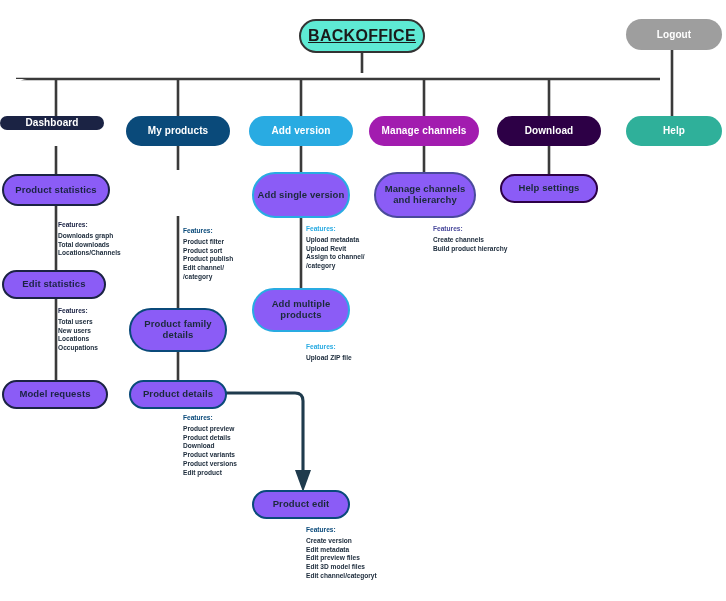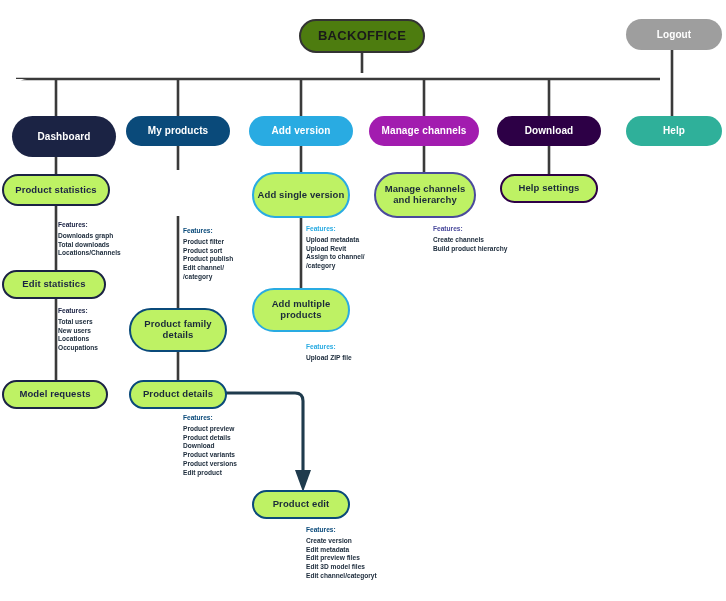--- a/index.html
+++ b/index.html
@@ -35,32 +35,33 @@
     justify-content: center;
     text-align: center;
     border-radius: 999px;
     font-weight: bold;
     letter-spacing: .1px;
     line-height: 1.12;
     z-index: 3;
   }
   .root {
     border: 2px solid #333333;
-    background: #4d7c0f;
+    background: #5eead4;
     color: #1a1a1a;
-    font-size: 13px;
+    font-size: 16px;
     letter-spacing: .3px;
+    text-decoration: underline;
   }
   .top {
     color: #ffffff;
     font-size: 10px;
     border: 0;
   }
   .sub {
-    background: #bef264;
+    background: #8b5cf6;
     border-width: 2px;
     border-style: solid;
     font-size: 9.5px;
   }
 
   
   .features {
     position: absolute;
     z-index: 3;
   }
@@ -148,21 +149,21 @@
   </svg>
 
   <div class="node root" style="left:299px;top:19px;width:126px;height:34px;">
     <span>BACKOFFICE</span>
   </div>
 
   <div class="node top" style="left:626px;top:19px;width:96px;height:31px;background:#9e9e9e;">
     <span>Logout</span>
   </div>
 
-  <div class="node top" style="left:12px;top:116px;width:104px;height:41px;background:#1b2344;">
+  <div class="node top" style="left:0;top:116px;width:104px;height:14px;background:#1b2344;">
     <span>Dashboard</span>
   </div>
   <div class="node top" style="left:126px;top:116px;width:104px;height:30px;background:#0a4a7a;">
     <span>My products</span>
   </div>
   <div class="node top" style="left:249px;top:116px;width:104px;height:30px;background:#29abe2;">
     <span>Add version</span>
   </div>
   <div class="node top" style="left:369px;top:116px;width:110px;height:30px;background:#a21caf;">
     <span>Manage channels</span>

